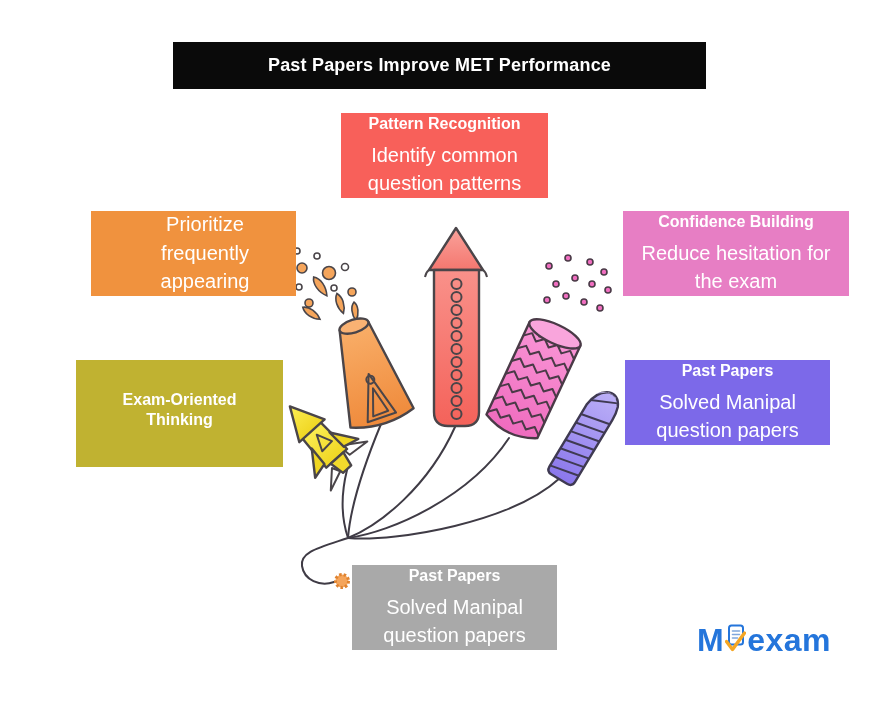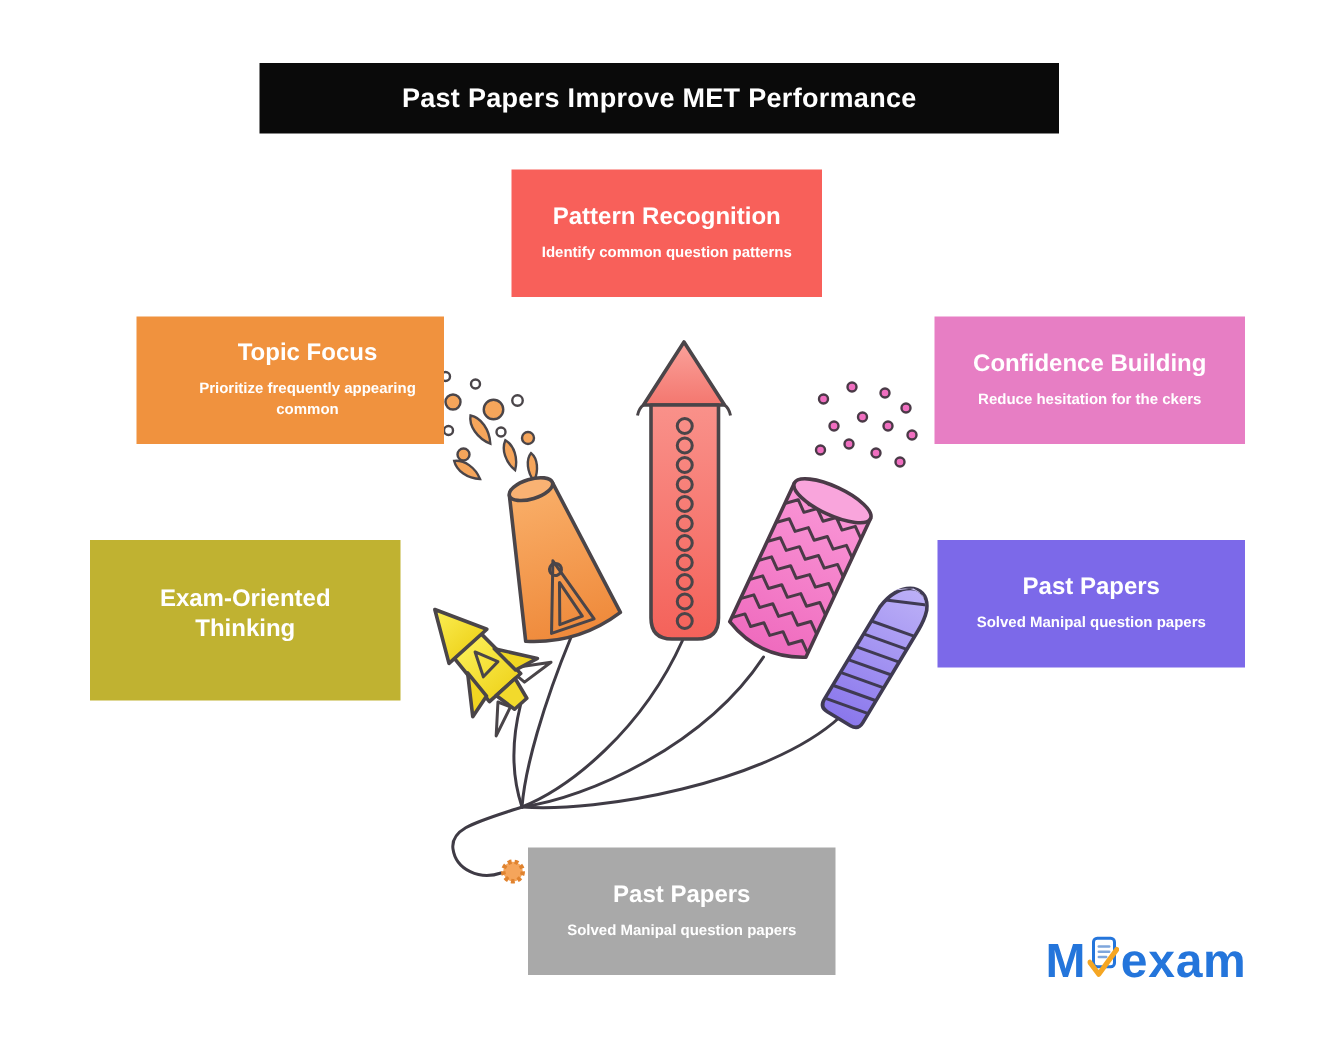--- a/index.html
+++ b/index.html
@@ -12,26 +12,26 @@
     background: #0a0a0a; color: #ffffff; display: flex; align-items: center; justify-content: center;
     font-size: 18px; font-weight: 700; letter-spacing: 0.2px; margin-left: 11px;
   }
 
   .card {
     position: absolute; color: #ffffff; text-align: center;
     display: flex; flex-direction: column; justify-content: center;
     padding: 0 14px; z-index: 3;
   }
   .card .card-title { font-size: 16px; font-weight: 700; margin-bottom: 7px; line-height: 1.25; }
-  .card .card-desc  { font-size: 10px; font-weight: 700; line-height: 1.42; }
+  .card .card-desc  { font-size: 20px; font-weight: 400; line-height: 1.42; }
 
   #card-pattern   { left: 341px; top: 113px; width: 207px; height: 85px; }
   #card-topic     { left:  91px; top: 211px; width: 205px; height: 85px; }
-  #card-confidence{ left: 623px; top: 211px; width: 207px; height: 85px; }
-  #card-exam      { left:  60px; top: 360px; width: 207px; height: 107px; padding: 0 20px; }
+  #card-confidence{ left: 623px; top: 211px; width: 226px; height: 85px; }
+  #card-exam      { left:  76px; top: 360px; width: 207px; height: 107px; padding: 0 20px; }
   #card-pastright { left: 625px; top: 360px; width: 205px; height: 85px; }
   #card-pastbottom{ left: 352px; top: 565px; width: 205px; height: 85px; }
 
   #illustration { position: absolute; left: 0; top: 0; z-index: 1; }
 
   .logo {
     position: absolute; left: 697px; top: 618px; z-index: 3;
     display: inline-flex; align-items: center;
     font-size: 32px; font-weight: 700; letter-spacing: 0.5px;
   }
@@ -193,21 +193,21 @@
     <div class="card-desc">Identify common question patterns</div>
   </div>
 
   <div class="card" id="card-topic" style="background: rgb(240, 146, 62); padding-left: 37px;">
     <div class="card-title">Topic Focus</div>
     <div class="card-desc">Prioritize frequently appearing common</div>
   </div>
 
   <div class="card" id="card-confidence" style="background: rgb(231, 126, 196);">
     <div class="card-title">Confidence Building</div>
-    <div class="card-desc">Reduce hesitation for the ckers</div>
+    <div class="card-desc">Reduce hesitation for the exam</div>
   </div>
 
   <div class="card" id="card-exam" style="background: rgb(192, 178, 49);">
     <div class="card-title">Exam-Oriented Thinking</div>
   </div>
 
   <div class="card" id="card-pastright" style="background: rgb(124, 105, 233);">
     <div class="card-title">Past Papers</div>
     <div class="card-desc">Solved Manipal question papers</div>
   </div>

